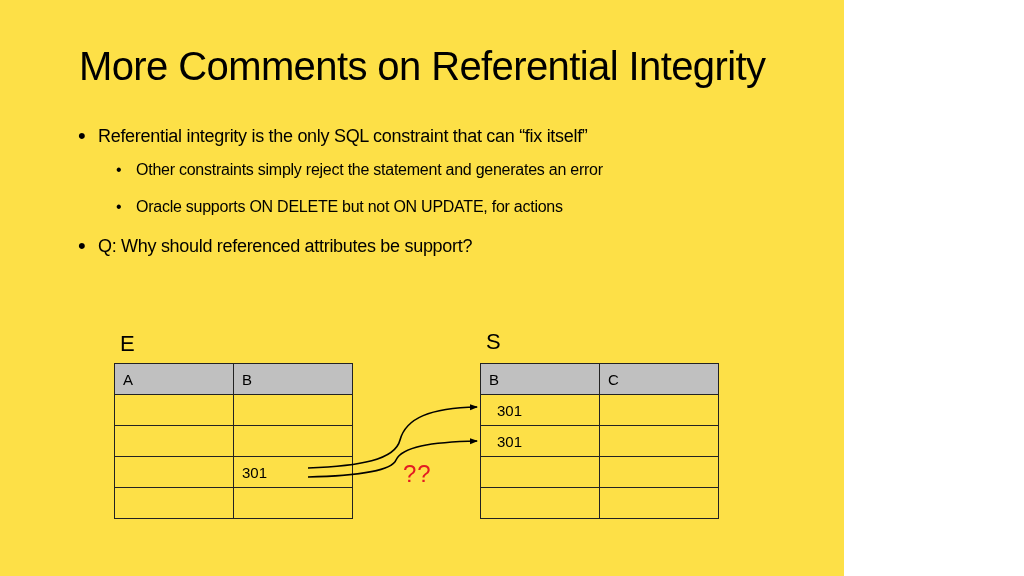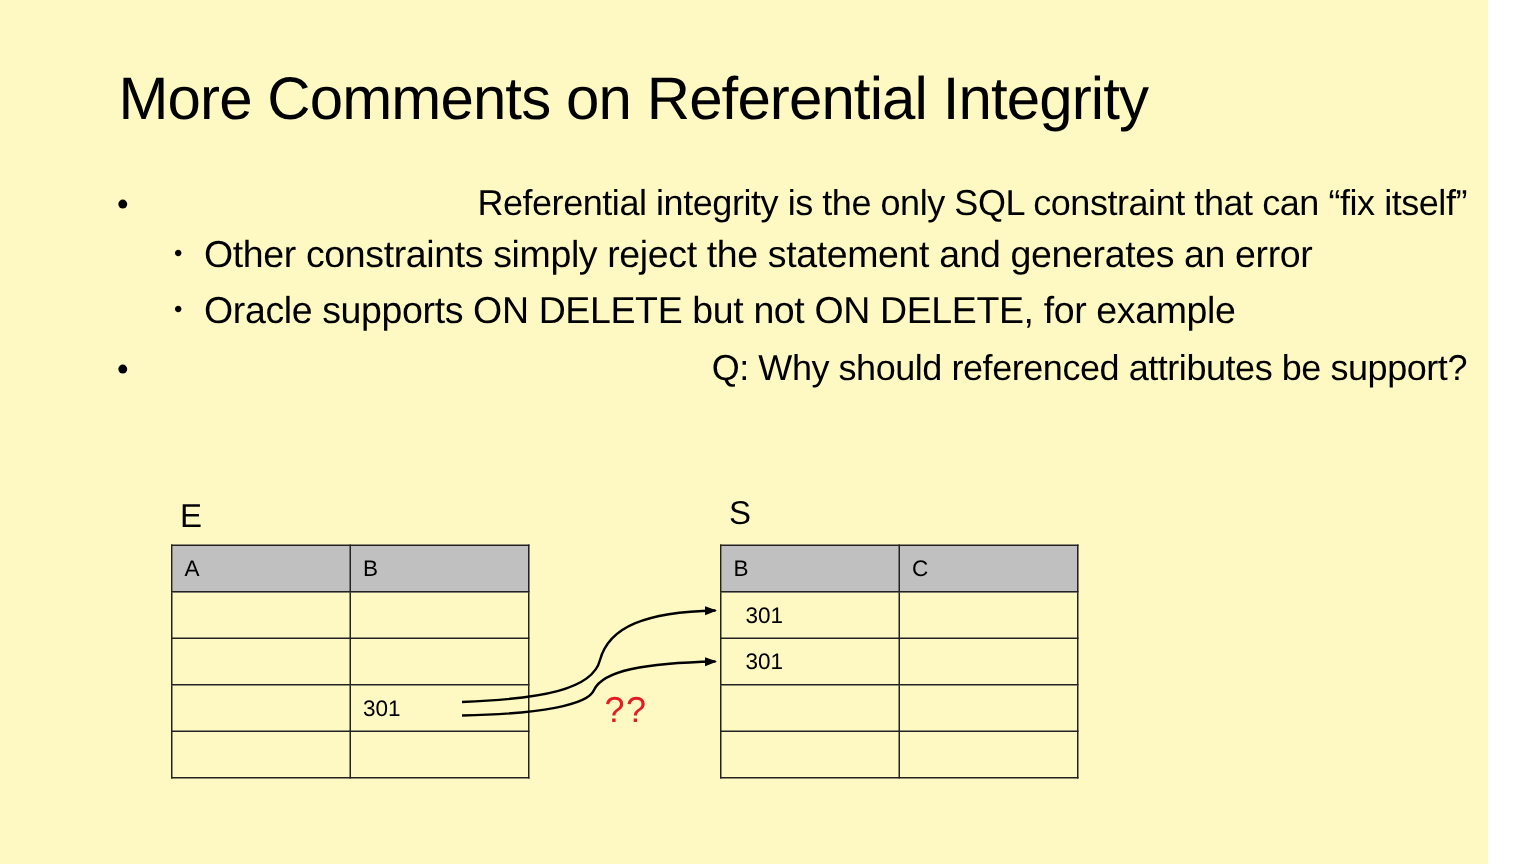--- a/index.html
+++ b/index.html
@@ -1,36 +1,36 @@
 <!DOCTYPE html>
 <html><head>
   <meta charset="utf-8">
   <style>
     * { margin: 0; padding: 0; box-sizing: border-box; }
     html, body {
       width: 1024px; height: 576px; background: #ffffff; overflow: hidden;
       font-family: "Liberation Sans", "DejaVu Sans", sans-serif; color: #000;
     }
-    .slide { position: relative; width: 992px; height: 576px; background: #fef9c3; }
+    .slide { position: relative; width: 844px; height: 576px; background: #fde047; }
     .title {
       position: absolute; left: 79px; top: 40px;
       font-size: 40px; font-weight: normal; letter-spacing: -0.6px;
       line-height: 52px; white-space: nowrap;
     }
     .bullets { position: absolute; left: 78px; top: 118px; width: 900px; }
     .b1 {
-      position: relative; padding-left: 20px; font-size: 24px;
-      line-height: 36px; white-space: nowrap; letter-spacing: -0.3px; text-align: right;
+      position: relative; padding-left: 20px; font-size: 18px;
+      line-height: 36px; white-space: nowrap; letter-spacing: -0.3px;
     }
     .b1::before {
       content: "\2022"; position: absolute; left: 0; top: 0; font-size: 22px;
     }
     .b2 {
       position: relative; margin-left: 38px; padding-left: 20px;
-      font-size: 25px; line-height: 38px; white-space: nowrap;
+      font-size: 16px; line-height: 38px; white-space: nowrap;
       letter-spacing: -0.25px; margin-top: -3px; margin-bottom: 2px;
     }
     .b2::before {
       content: "\2022"; position: absolute; left: 0; top: 0; font-size: 16px;
     }
     .table-label {
       position: absolute; font-size: 22px; line-height: 26px;
     }
     table.rel {
       position: absolute; border-collapse: collapse;
@@ -52,21 +52,21 @@
 </head>
 <body>
 
 <div class="slide">
 
   <div class="title">More Comments on Referential Integrity</div>
 
   <div class="bullets">
     <div class="b1">Referential integrity is the only SQL constraint that can “fix itself”</div>
     <div class="b2">Other constraints simply reject the statement and generates an error</div>
-    <div class="b2">Oracle supports ON DELETE but not ON DELETE, for example</div>
+    <div class="b2">Oracle supports ON DELETE but not ON UPDATE, for actions</div>
     <div class="b1">Q: Why should referenced attributes be support?</div>
   </div>
 
   <div class="table-label" style="left:120px; top:331px;">E</div>
   <table class="rel" style="left:114px; top:363px;">
     <tbody>
         <tr>
       <th>A</th>
       <th>B</th>
     </tr>

